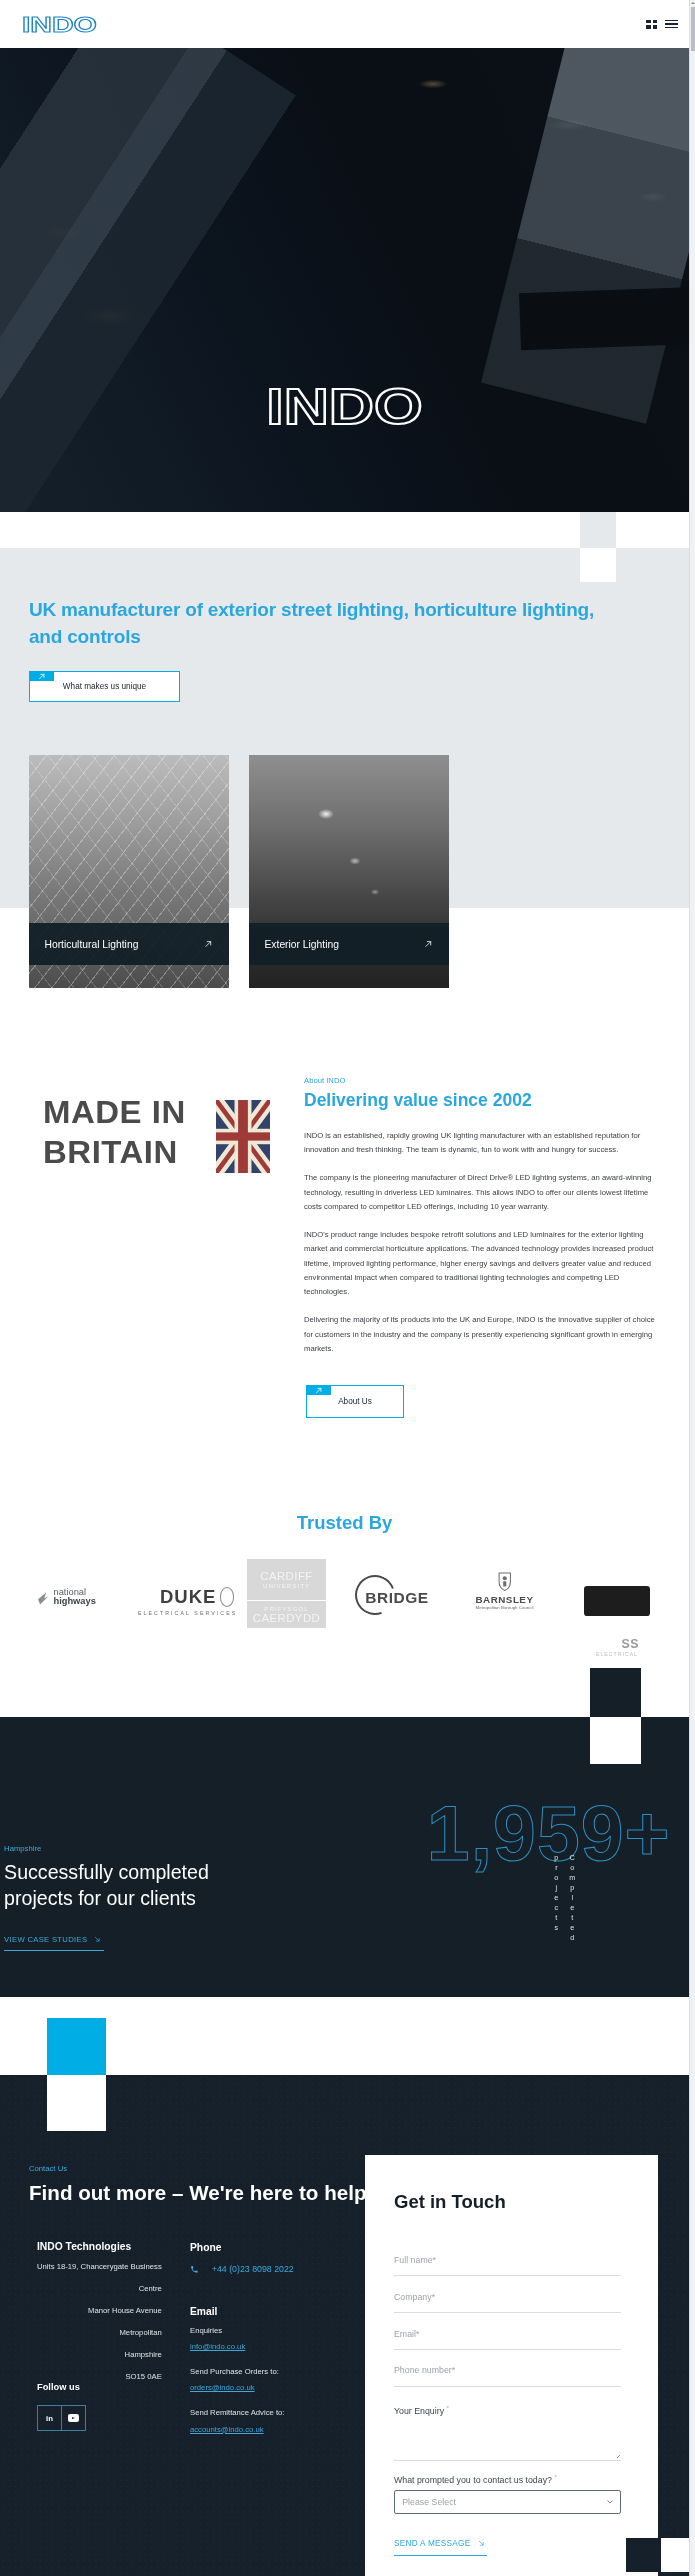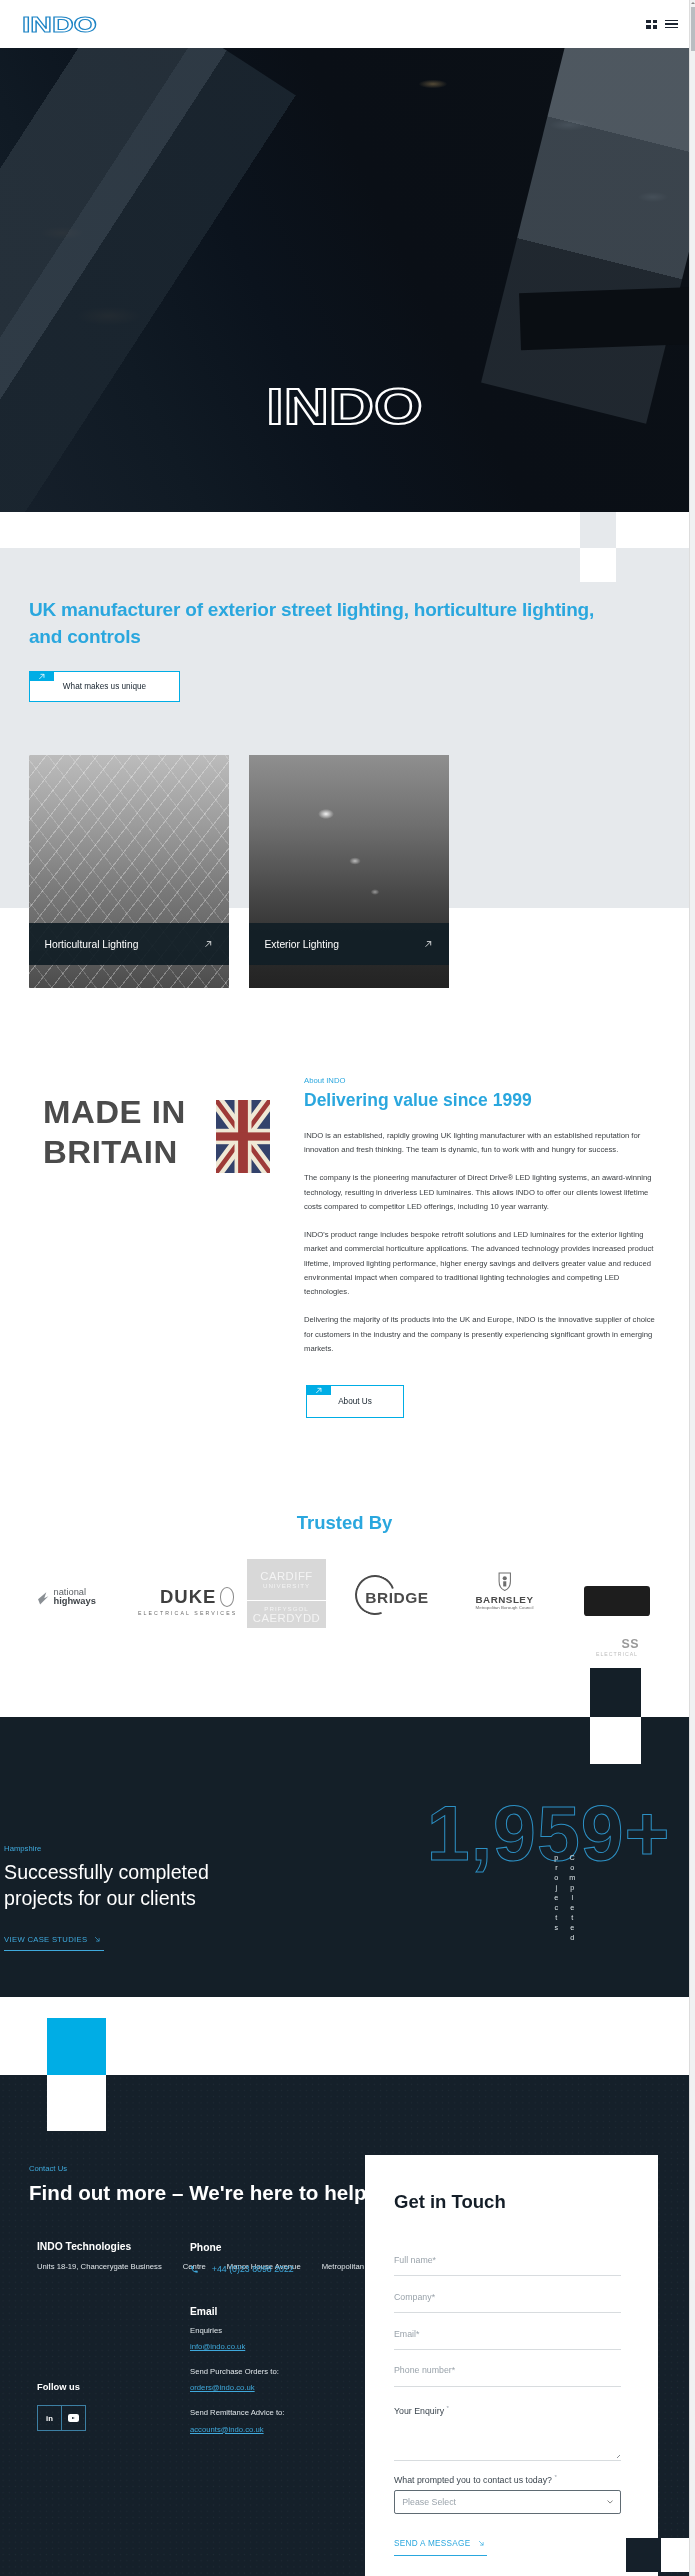--- a/index.html
+++ b/index.html
@@ -174,21 +174,21 @@
   <svg class="s" style="left:216px;top:1100px;" width="54" height="73" viewBox="0 0 105 142">
     <rect width="105" height="142" fill="#33426b"></rect>
     <path d="M0 0 L105 142 M105 0 L0 142" stroke="#efe8d5" stroke-width="26"></path>
     <path d="M0 0 L105 142 M105 0 L0 142" stroke="#9e3a38" stroke-width="9"></path>
     <rect x="36" width="33" height="142" fill="#efe8d5"></rect>
     <rect y="56" width="105" height="30" fill="#efe8d5"></rect>
     <rect x="43" width="19" height="142" fill="#9e3a38"></rect>
     <rect y="63" width="105" height="16" fill="#9e3a38"></rect>
   </svg>
   <div class="s about-label" style="left:304px;top:1076px;">About INDO</div>
-  <h2 class="s about-heading txt" style="left:304px;top:1090px;">Delivering value since 1999</h2>
+  <h2 class="s about-heading txt" style="left:304px;top:1090px;">Delivering value since 2002</h2>
   <div class="s" style="left:304px;top:1129px;width:357px;">
 
   <p class="para">INDO is an established, rapidly growing UK lighting manufacturer with an established reputation for innovation and fresh thinking. The team is dynamic, fun to work with and hungry for success.</p>
       <p class="para">The company is the pioneering manufacturer of Direct Drive® LED lighting systems, an award-winning technology, resulting in driverless LED luminaires. This allows INDO to offer our clients lowest lifetime costs compared to competitor LED offerings, including 10 year warranty.</p>
       <p class="para">INDO's product range includes bespoke retrofit solutions and LED luminaires for the exterior lighting market and commercial horticulture applications. The advanced technology provides increased product lifetime, improved lighting performance, higher energy savings and delivers greater value and reduced environmental impact when compared to traditional lighting technologies and competing LED technologies.</p>
       <p class="para">Delivering the majority of its products into the UK and Europe, INDO is the innovative supplier of choice for customers in the industry and the company is presently experiencing significant growth in emerging markets.</p>
     </div>
   <div class="s btn" style="left:306px;top:1385px;width:98px;height:33px;">
     <span class="lbl">About Us</span>
     <span class="sq">
@@ -262,21 +262,21 @@
   </div>
 
   <div class="sq" style="left:47px;top:2018px;width:59px;height:58px;background:#00ade5;"></div>
   <div class="sq" style="left:47px;top:2075px;width:59px;height:56px;background:#fff;z-index:2;"></div>
 
   <div class="s contact">
     <div class="dots"></div>
     <div class="s c-label" style="left:29px;top:89px;">Contact Us</div>
     <h2 class="s c-heading txt" style="left:29px;top:106px;">Find out more – We're here to help!</h2>
     <div class="s c-sub" style="left:37px;top:166px;">INDO Technologies</div>
-    <div class="s" style="left:37px;top:187px;display:flex;flex-direction:row;gap:21px;">
+    <div class="s" style="left:37px;top:187px;display:flex;flex-direction:column;gap:13px;align-items:flex-end;">
 
     <span class="c-line">Units 18-19, Chancerygate Business</span>
         <span class="c-line">Centre</span>
         <span class="c-line">Manor House Avenue</span>
         <span class="c-line">Metropolitan</span>
         <span class="c-line">Hampshire</span>
         <span class="c-line">SO15 0AE</span>
       </div>
     <div class="s c-sub" style="left:37px;top:307px;font-size:9.3px;">Follow us</div>
     <div class="s social" style="left:37px;top:330px;">

